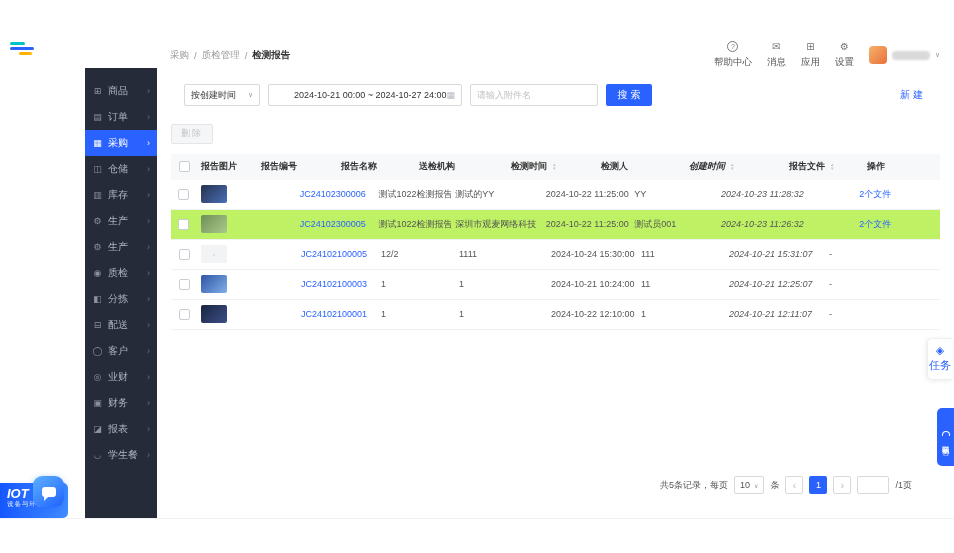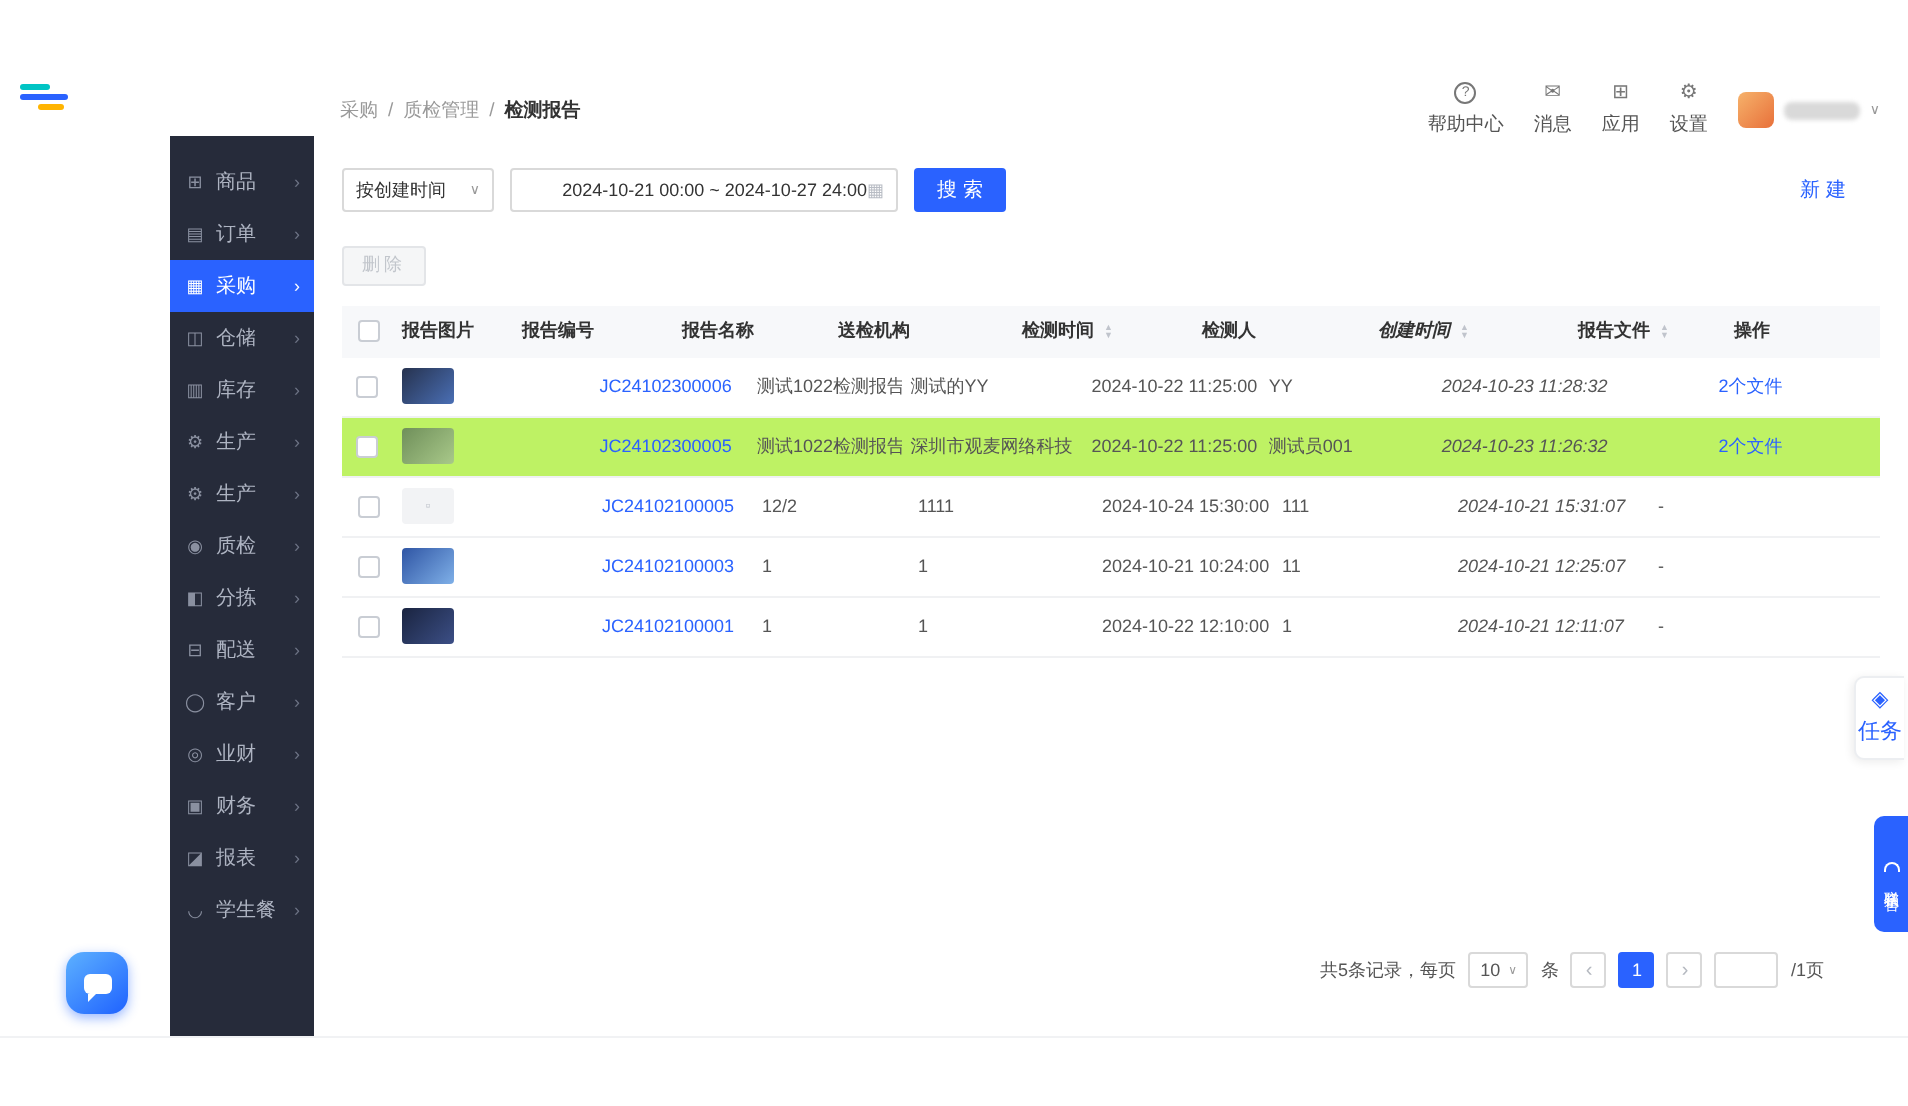--- a/index.html
+++ b/index.html
@@ -55,21 +55,21 @@
   .bubble:after { content:""; position:absolute; left:2px; bottom:-4px;
     border-top:4px solid #fff; border-right:4px solid transparent; }
 
   
   .content { position:absolute; left:157px; top:68px; right:14px; bottom:35px;
     background:#fff; padding:16px 0 0 14px; }
 
   .filters { display:flex; align-items:center; gap:8px; height:22px; }
   .ctrl { height:22px; border:1px solid #d9d9d9; border-radius:2px; background:#fff;
     display:flex; align-items:center; font-size:9px; color:#333; padding:0 6px; }
-  .sel-type { width:76px; justify-content:space-between; cursor:pointer; }
+  .sel-type { width:76px; justify-content:space-between; cursor:pointer;margin-left:13px; }
   .date-box { width:194px; justify-content:flex-end; cursor:pointer; }
   .date-box .cal { color:#b8bcc4; font-size:9px; }
   .txt-input { height:22px; border:1px solid #d9d9d9; border-radius:2px;
     font-size:9px; color:#333; padding:0 6px; outline:none;
     font-family:"Liberation Sans","DejaVu Sans",sans-serif; }
   .txt-input::placeholder { color:#bfbfbf; }
   .in-key { width:203px; }
   .in-att { width:128px; }
   .btn-search { width:46px; height:22px; background:#2a62ff; color:#fff; border:none;
     border-radius:2px; font-size:10px; letter-spacing:3px; padding-left:3px; cursor:pointer; }
@@ -253,35 +253,40 @@
       <span>报表</span>
       <span class="chev">›</span>
     </div>
     <div class="side-item">
       <span class="sicon">◡</span>
       <span>学生餐</span>
       <span class="chev">›</span>
     </div>
   </div>
 
+  <div class="iot">
+    <div class="t">IOT</div>
+    <div class="s">设备与环境</div>
+  </div>
   <div class="chat-fab">
     <div class="bubble"></div>
   </div>
 
   <div class="content">
 
     <div class="filters">
       <div class="ctrl sel-type">
         <span>按创建时间</span>
         <span class="caret">∨</span>
       </div>
       <div class="ctrl date-box">
         <span>2024-10-21 00:00 ~ 2024-10-27 24:00</span>
         <span class="cal">▦</span>
       </div>
+      <input class="txt-input in-att" placeholder="请输入附件名" style="">
       <button class="btn-search">搜索</button>
       <span class="link-create">新建</span>
     </div>
 
     <div class="batch">
       <button class="btn-del">删除</button>
     </div>
 
     <div class="table">
       <div class="thead">

